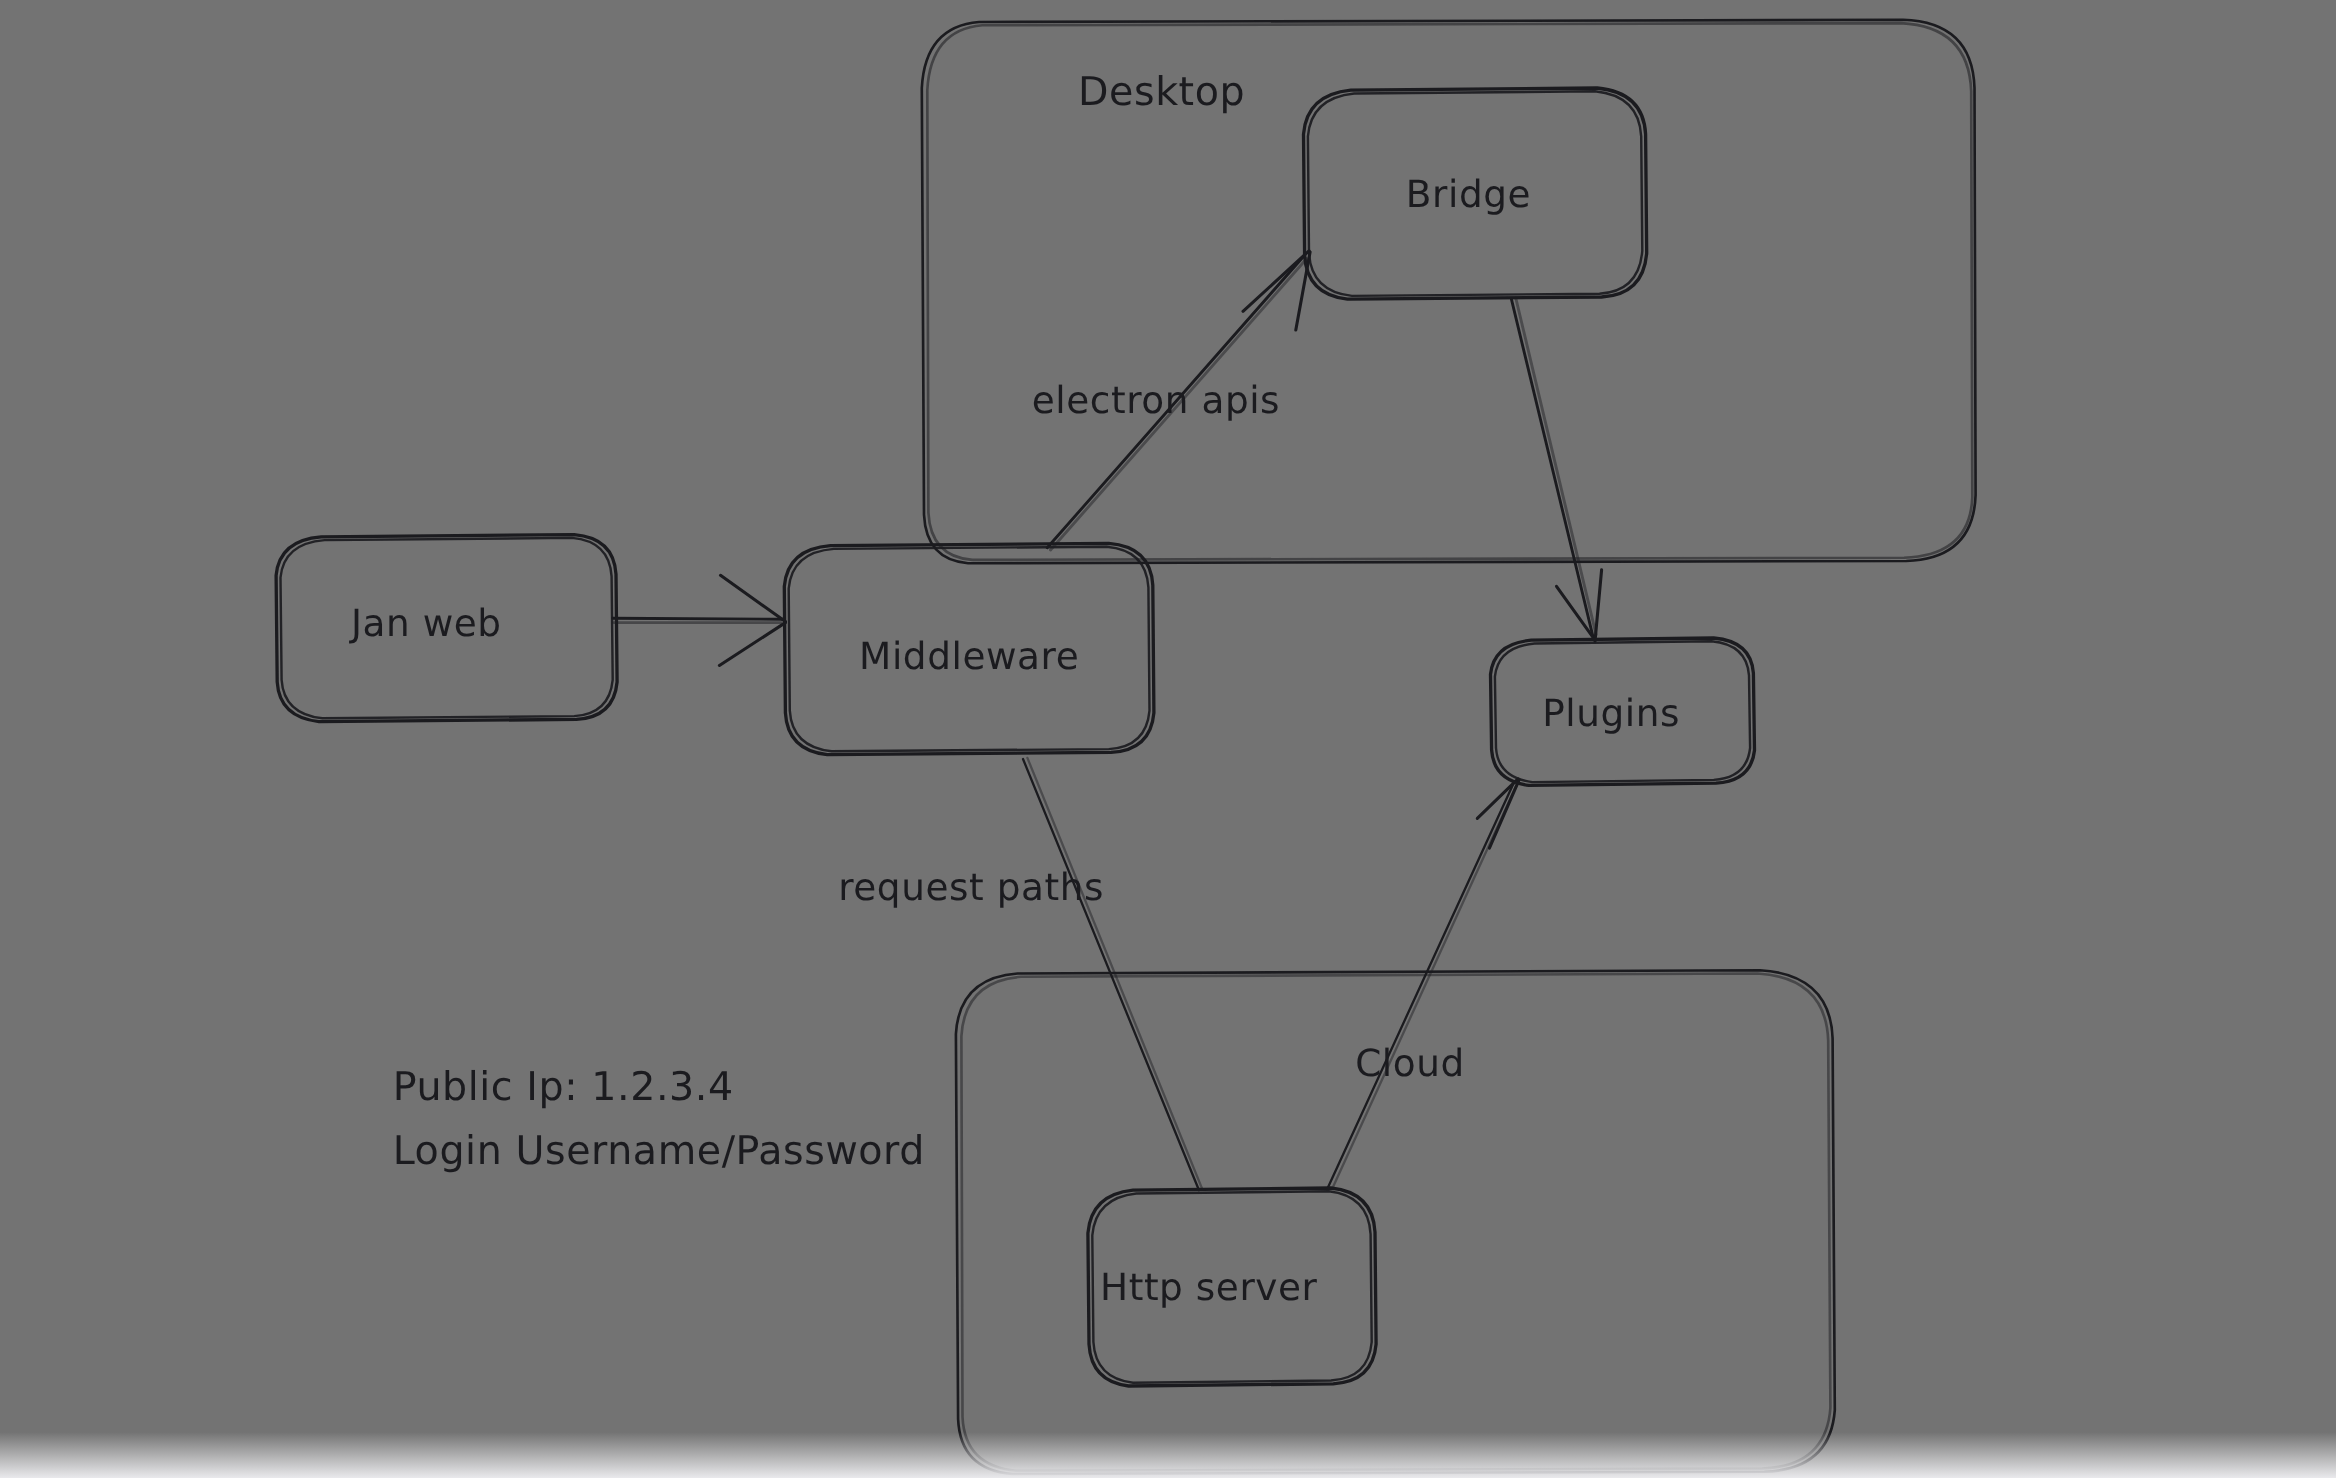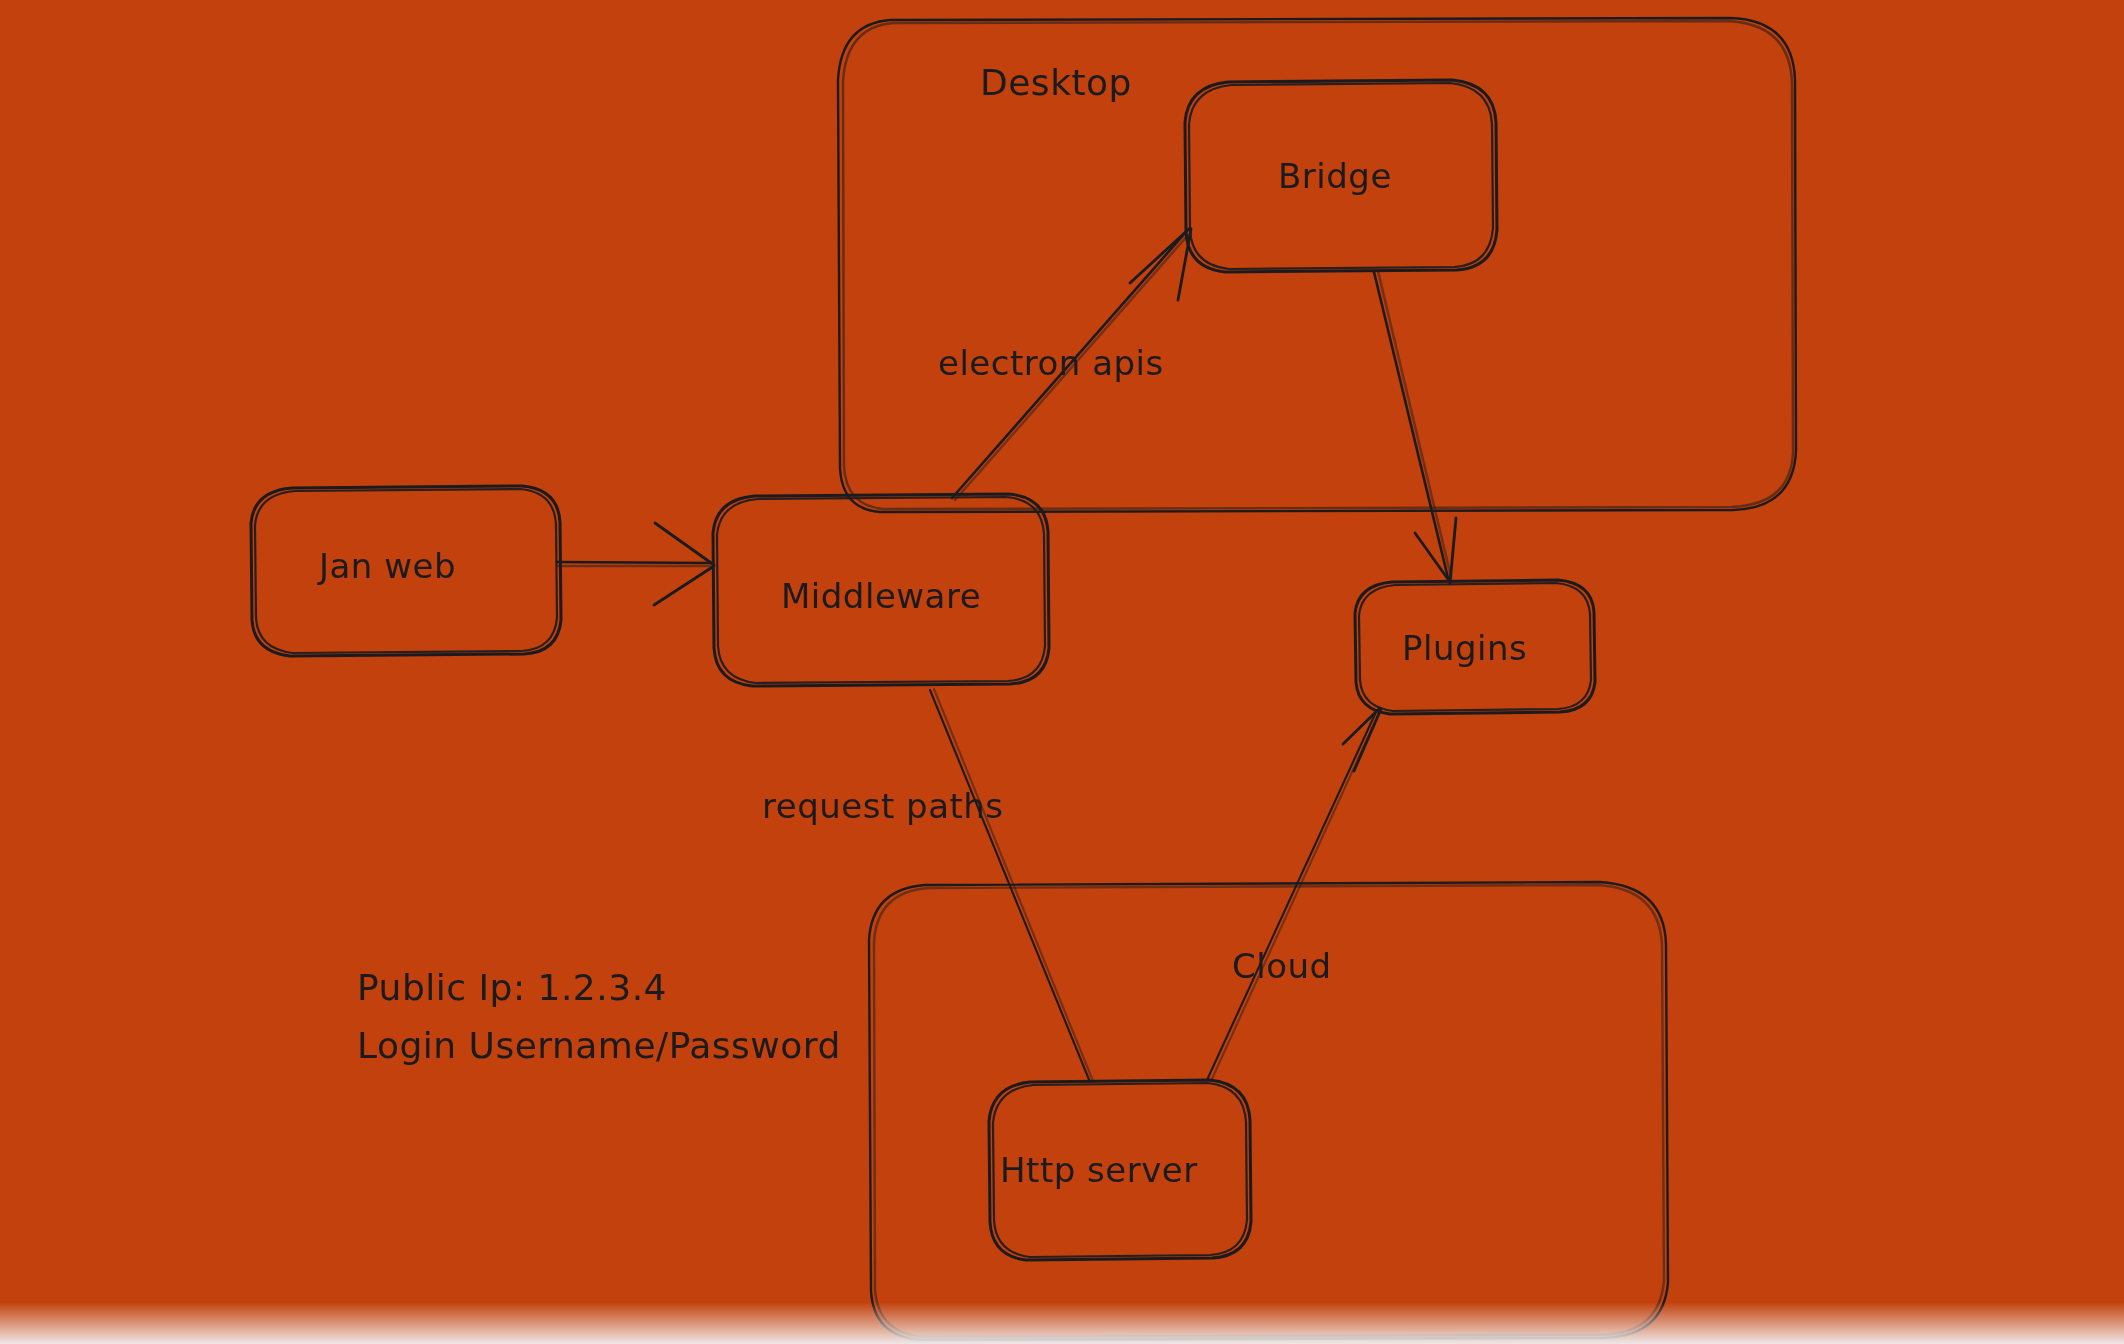--- a/index.html
+++ b/index.html
@@ -11,21 +11,21 @@
   body {
     width: 2124px;
     height: 1344px;
     overflow: hidden;
     font-family: "DejaVu Sans", sans-serif;
   }
   #canvas-root {
     position: relative;
     width: 2124px;
     height: 1344px;
-    background: #c2410c;
+    background: #737373;
   }
   #diagram-svg {
     position: absolute;
     top: 0;
     left: 0;
     width: 2124px;
     height: 1344px;
     display: block;
   }
   .sketch-stroke {

